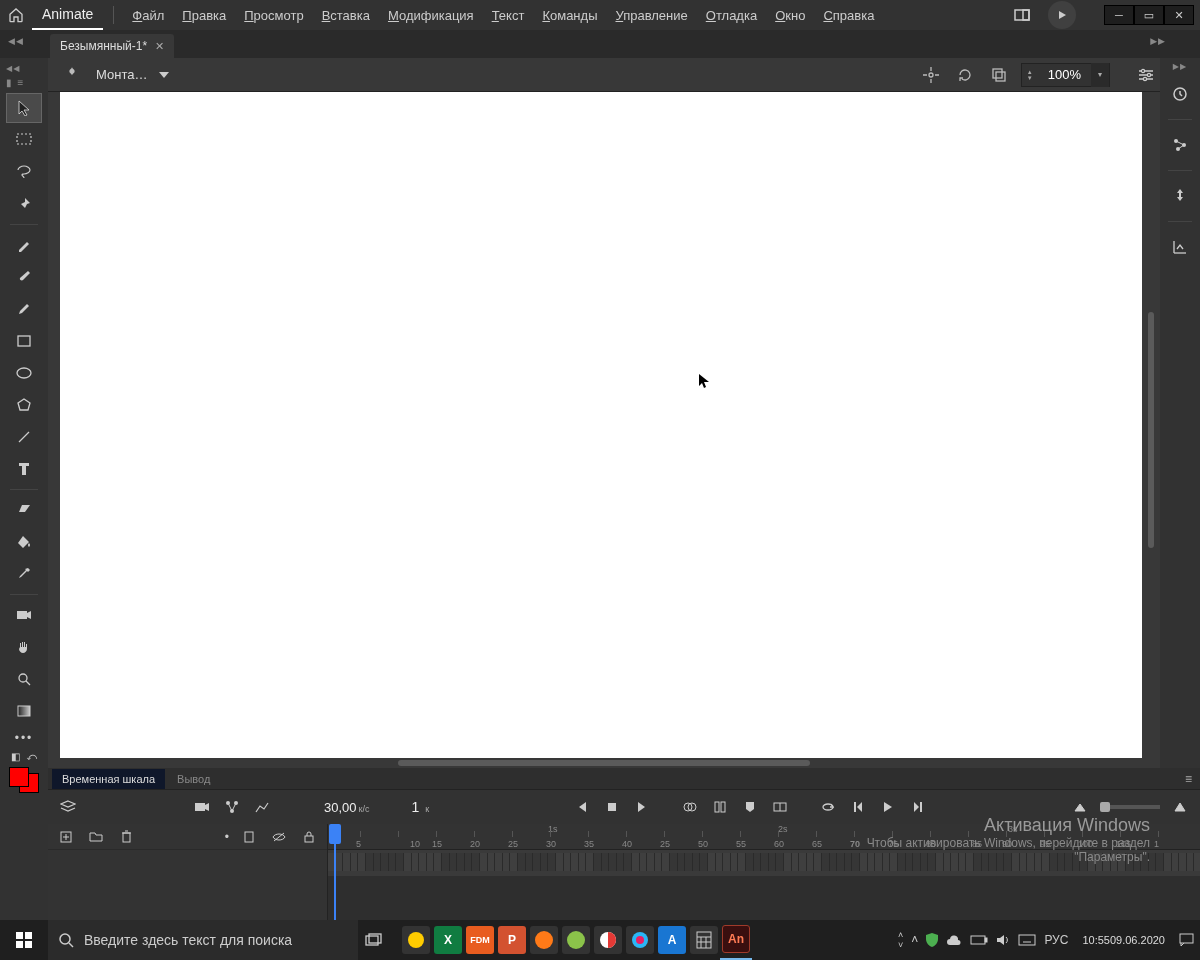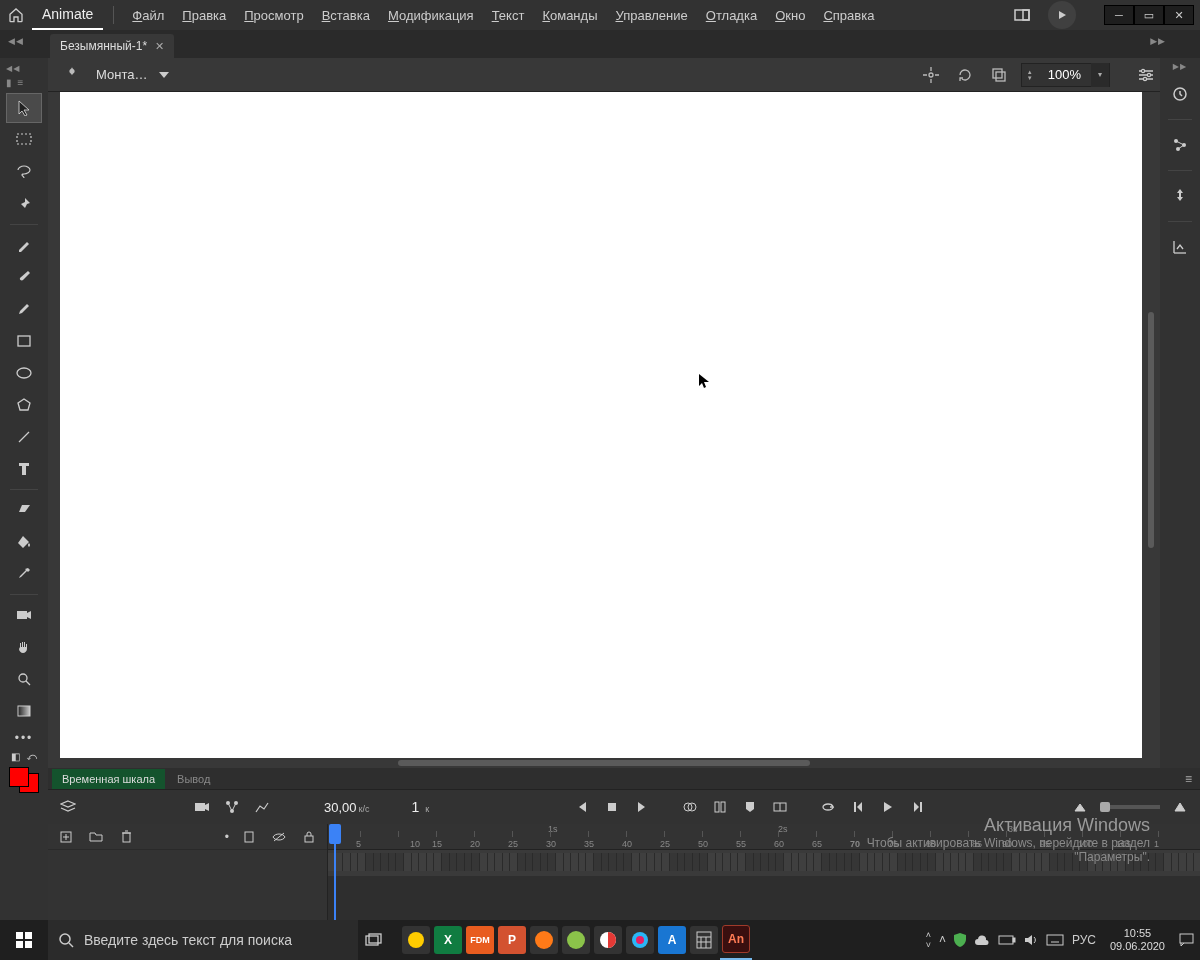--- a/index.html
+++ b/index.html
@@ -58,21 +58,21 @@
 
   
   .rightstrip{position:absolute;right:0;top:58px;bottom:192px;width:40px;background:#323232;display:flex;flex-direction:column;align-items:center;padding-top:4px;gap:6px;}
   .rightstrip .mini-handle{color:#888;font-size:8px;letter-spacing:1px;margin-bottom:2px;}
   .rtool{width:30px;height:30px;display:flex;align-items:center;justify-content:center;color:#ccc;}
   .rtool.sep{height:1px;background:#444;width:24px;margin:4px 0;}
 
   
   .timeline{position:absolute;left:48px;right:0;bottom:40px;height:152px;background:#323232;display:flex;flex-direction:column;}
   .tl-tabs{height:22px;background:#2e2e2e;display:flex;align-items:flex-end;padding-left:4px;gap:2px;border-bottom:1px solid #222;position:relative;}
-  .tl-tab{padding:4px 10px;font-size:11px;color:#ddd;background:#14532d;}
+  .tl-tab{padding:4px 10px;font-size:11px;color:#ddd;background:#0f172a;}
   .tl-tab.inactive{background:transparent;color:#888;}
   .tl-menu{position:absolute;right:8px;top:4px;color:#aaa;font-size:12px;}
   .tl-toolbar{height:34px;display:flex;align-items:center;padding:0 10px;gap:12px;}
   .tl-toolbar .grp{display:flex;align-items:center;gap:10px;}
   .tl-toolbar .spacer{flex:1;}
   .tl-icon{width:20px;height:20px;display:flex;align-items:center;justify-content:center;color:#ccc;}
   .fps-box{color:#eee;font-size:13px;display:flex;align-items:baseline;gap:2px;}
   .fps-unit{font-size:9px;color:#aaa;}
   .frame-box{color:#eee;font-size:14px;margin-left:30px;display:flex;align-items:baseline;gap:6px;}
   .tl-body{flex:1;display:flex;position:relative;overflow:hidden;}
@@ -97,21 +97,21 @@
   .watermark .t1{font-size:18px;color:#9a9a9a;}
   .watermark .t2{font-size:12px;color:#8a8a8a;max-width:290px;}
 
   
   .taskbar{position:absolute;left:0;right:0;bottom:0;height:40px;background:#1f1f1f;display:flex;align-items:center;}
   .start-btn{width:48px;height:40px;display:flex;align-items:center;justify-content:center;color:#fff;}
   .search-box{flex:0 0 310px;height:40px;background:#2b2b2b;display:flex;align-items:center;padding:0 10px;gap:10px;color:#ccc;font-size:14px;}
   .task-icon{width:32px;height:40px;display:flex;align-items:center;justify-content:center;font-size:15px;}
   .tb-spacer{flex:1;}
   .tray{display:flex;align-items:center;gap:8px;padding-right:6px;color:#ccc;font-size:12px;}
-  .clock{display:flex;flex-direction:column;align-items:center;font-size:11px;line-height:13px;color:#ddd;padding:0 6px;}
+  .clock{display:flex;flex-direction:row;align-items:center;font-size:11px;line-height:13px;color:#ddd;padding:0 6px;}
   .tb-app{width:28px;height:28px;border-radius:3px;display:flex;align-items:center;justify-content:center;font-size:12px;font-weight:bold;}
   svg{display:block;}
 </style>
 </head>
 <body>
 
 <div class="menubar">
   <div class="home-icon">
     <svg width="16" height="16" viewBox="0 0 24 24" fill="none" stroke="#ccc" stroke-width="2">
         <path d="M3 11l9-8 9 8v10a1 1 0 0 1-1 1h-5v-7h-6v7H4a1 1 0 0 1-1-1z"></path>

